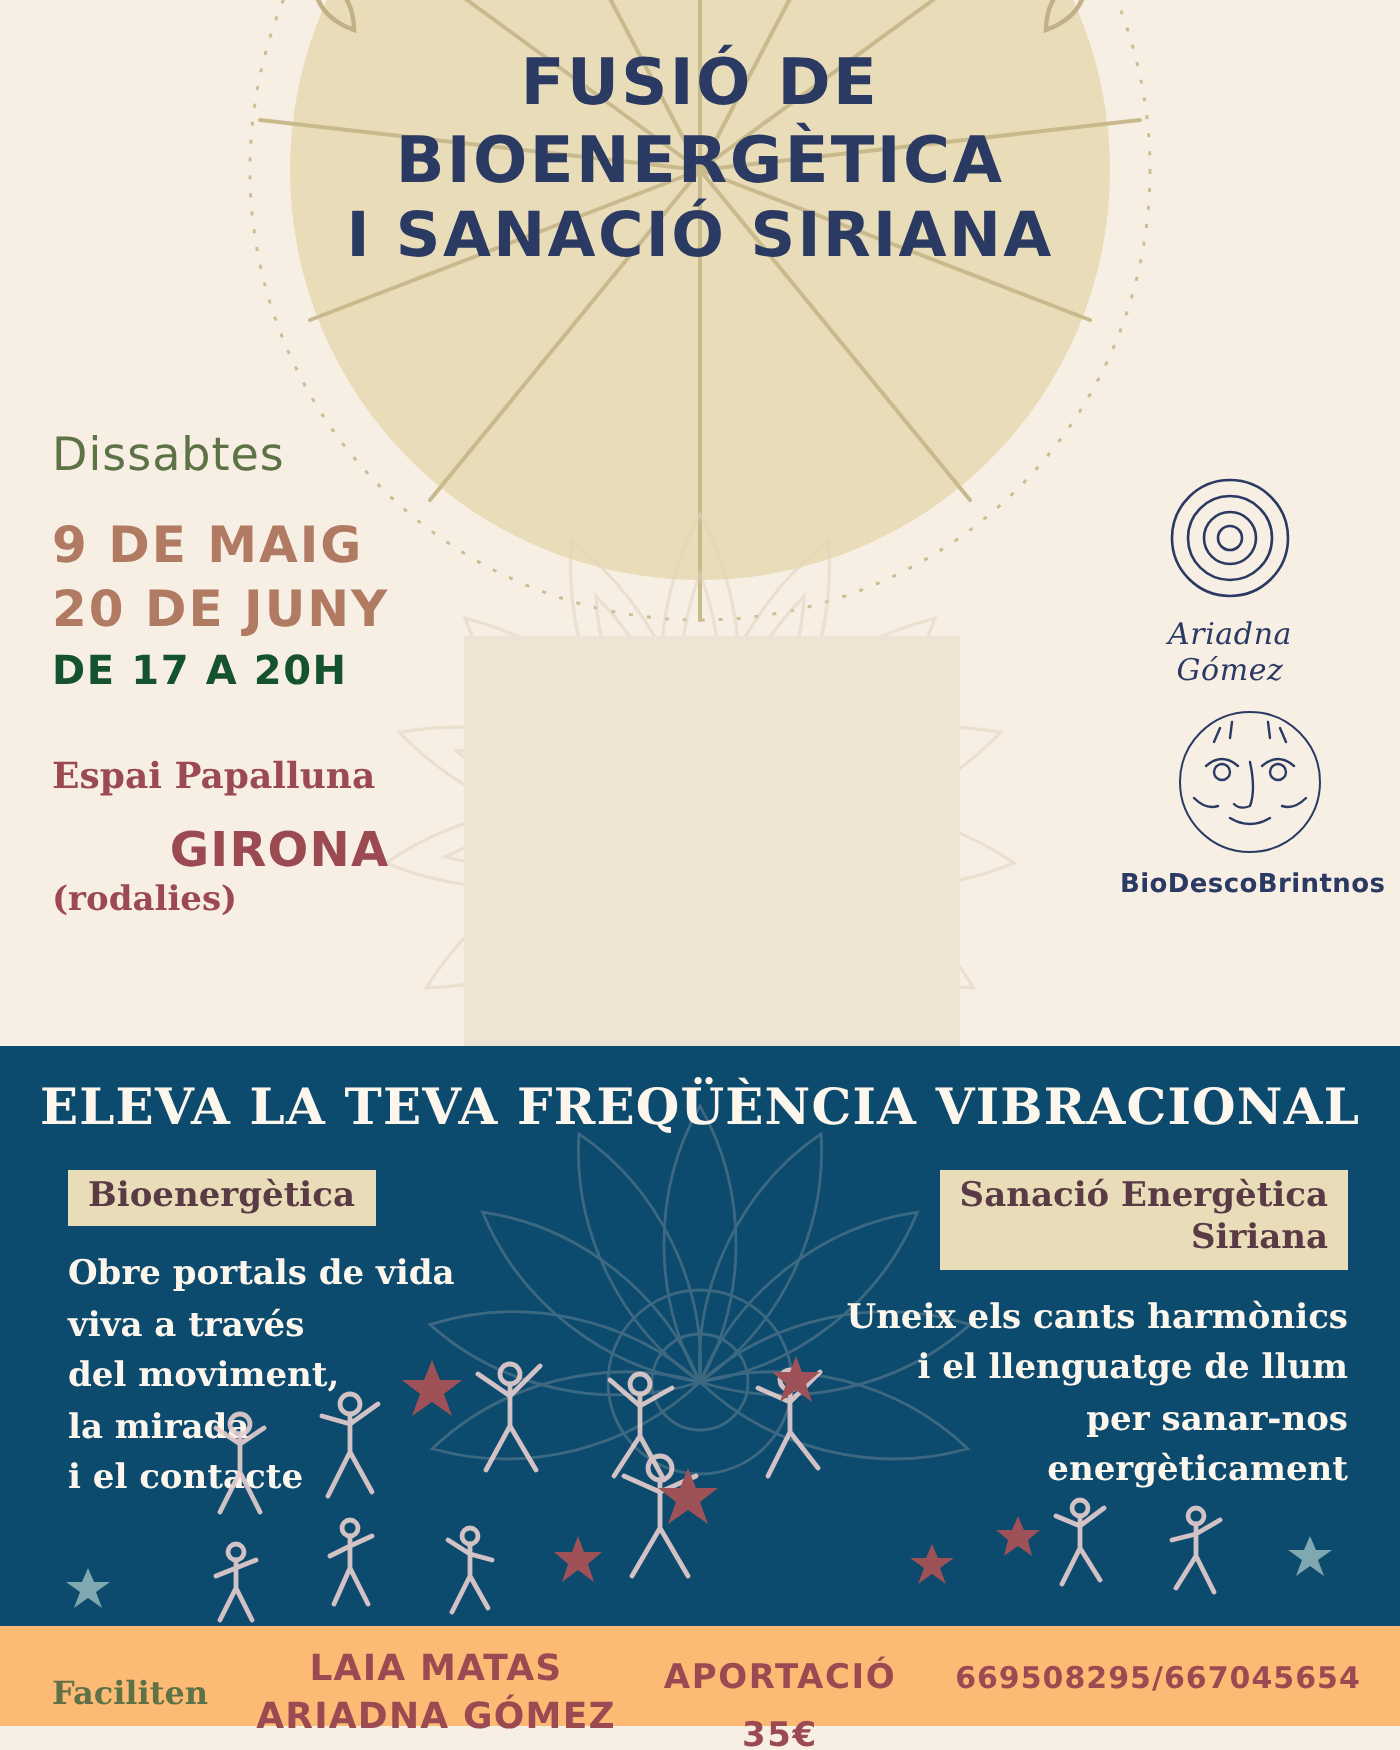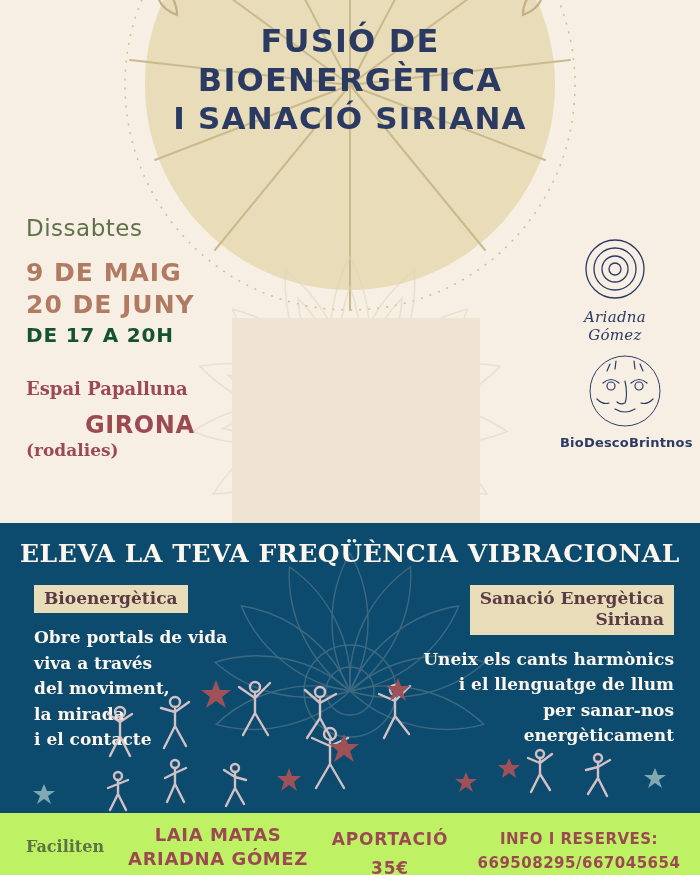--- a/index.html
+++ b/index.html
@@ -183,22 +183,22 @@
   .col-left{left:34px;top:62px;width:250px;text-align:left;}
   .col-right{right:26px;top:62px;width:265px;text-align:right;}
 
   
   .dancers{
     position:absolute;left:0;right:0;top:672px;height:145px;z-index:7;pointer-events:none;
   }
 
   
   .footer{
-    position:absolute;left:0;right:0;top:813px;height:62px;
-    background:#bef264;
+    position:absolute;left:0;right:0;top:813px;height:50px;
+    background:#fdba74;
     z-index:8;
   }
   .footer .faciliten{
     position:absolute;left:26px;top:24px;
     color:#5d7246;font-family:"DejaVu Serif", serif;font-weight:bold;font-size:16px;
   }
   .footer .names{
     position:absolute;left:118px;top:10px;
     color:#9c4a52;font-family:"DejaVu Sans", sans-serif;font-weight:bold;
     font-size:18px;letter-spacing:.6px;line-height:1.35;text-align:center;width:200px;
@@ -463,18 +463,17 @@
     <div class="faciliten">Faciliten</div>
     <div class="names">
       <div>LAIA MATAS</div>
       <div>ARIADNA GÓMEZ</div>
     </div>
     <div class="aport">
       <div>APORTACIÓ</div>
       <div>35€</div>
     </div>
     <div class="contact">
-      <div>INFO I RESERVES:</div>
       <div>669508295/667045654</div>
     </div>
   </div>
 
 </div>
 
 </body></html>

